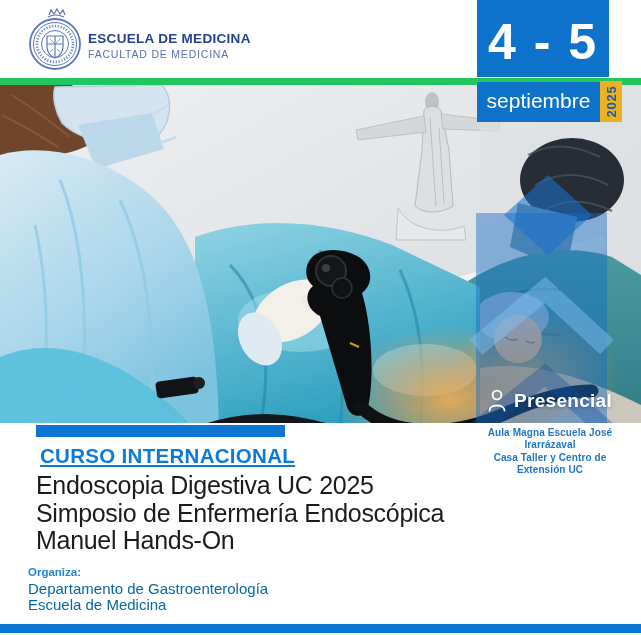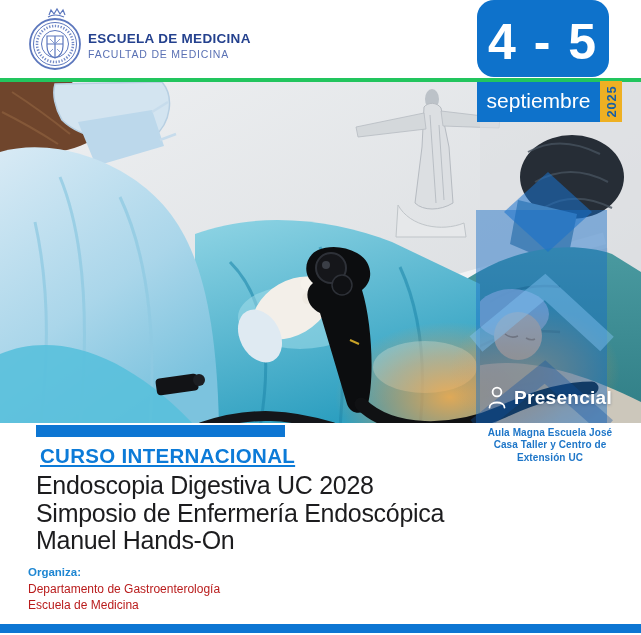--- a/index.html
+++ b/index.html
@@ -24,48 +24,48 @@
   .poster{position:relative;width:641px;height:510px;background:#fff;}
 
   
   .header{position:absolute;left:0;top:0;width:641px;height:78px;background:#fff;}
   .seal{position:absolute;left:27px;top:6px;width:56px;height:68px;}
   .header-text{position:absolute;left:88px;top:31px;}
   .school-name{font-size:13.5px;font-weight:700;color:var(--header-text-blue);letter-spacing:.3px;}
   .faculty-name{font-size:10.5px;font-weight:400;color:#5a71b4;letter-spacing:.8px;margin-top:2px;}
 
   
-  .photo{position:absolute;left:0;top:78px;width:641px;height:345px;overflow:hidden;border-top:4px solid #22c55e;}
+  .photo{position:absolute;left:0;top:78px;width:641px;height:345px;overflow:hidden;border-top:7px solid #22c55e;}
   .photo svg{display:block;}
   .presencial{position:absolute;left:488px;top:304px;display:flex;align-items:center;gap:8px;
     color:#fff;font-size:19px;font-weight:700;letter-spacing:.3px;text-shadow:0 1px 3px rgba(0,40,90,.35);}
 
   
   .days-box{position:absolute;left:477px;top:0;width:132px;height:77px;background:var(--date-blue);
-    display:flex;align-items:center;justify-content:center;color:#fff;font-size:50px;font-weight:700;letter-spacing:2px;padding-top:6px;border-radius:17px;}
+    display:flex;align-items:center;justify-content:center;color:#fff;font-size:50px;font-weight:700;letter-spacing:2px;padding-top:6px;}
   .month-bar{position:absolute;left:477px;top:82px;width:123px;height:40px;background:var(--date-blue);
     display:flex;align-items:center;justify-content:center;color:#fff;font-size:21px;font-weight:400;padding-bottom:2px;text-align:center;}
   .year-strip{position:absolute;left:600px;top:81px;width:22px;height:41px;background:var(--accent-yellow);
     display:flex;align-items:center;justify-content:center;}
   .year-strip span{transform:rotate(-90deg);font-size:13px;font-weight:700;color:var(--year-text);letter-spacing:.8px;}
 
   
   .venue{position:absolute;left:459px;top:427px;width:182px;text-align:center;
     color:var(--venue-blue);font-size:10px;font-weight:700;line-height:12.4px;letter-spacing:.1px;}
 
   
   .kicker-bar{position:absolute;left:36px;top:425px;width:249px;height:12px;background:var(--primary-blue);}
   .kicker{position:absolute;left:40px;top:444px;color:var(--kicker-blue);font-size:20.5px;font-weight:700;letter-spacing:.3px;text-decoration:underline;}
   .title{position:absolute;left:36px;top:472px;color:var(--title-color);font-size:25px;font-weight:400;
     line-height:27.5px;letter-spacing:-.3px;}
 
   
   .organizer{position:absolute;left:28px;top:566px;}
   .organizer-label{color:var(--organiza-blue);font-size:11.5px;font-weight:700;margin-bottom:3px;}
-  .organizer-line{color:#b91c1c;font-size:12px;line-height:16px;}
+  .organizer-line{color:#0369a1;font-size:15px;line-height:16px;}
 
   .bottom-bar{position:absolute;left:0;top:624px;width:641px;height:9px;background:var(--primary-blue);}
 </style>
 </head>
 <body>
 
 <div class="poster">
 
   <div class="header">
     <svg class="seal" viewBox="0 0 56 68">
@@ -206,28 +206,29 @@
   </div>
 
   <div class="days-box">4 - 5</div>
   <div class="month-bar">septiembre</div>
   <div class="year-strip">
     <span>2025</span>
   </div>
 
   <div class="venue">
     <div>Aula Magna Escuela José</div>
+    <div>Irarrázaval</div>
     <div>Casa Taller y Centro de</div>
     <div>Extensión UC</div>
   </div>
 
   <div class="kicker-bar"></div>
   <div class="kicker">CURSO INTERNACIONAL</div>
   <div class="title">
-    <div>Endoscopia Digestiva UC 2028</div>
+    <div>Endoscopia Digestiva UC 2025</div>
     <div>Simposio de Enfermería Endoscópica</div>
     <div>Manuel Hands-On</div>
   </div>
 
   <div class="organizer">
     <div class="organizer-label">Organiza:</div>
     <div class="organizer-line">Departamento de Gastroenterología</div>
     <div class="organizer-line">Escuela de Medicina</div>
   </div>
 

